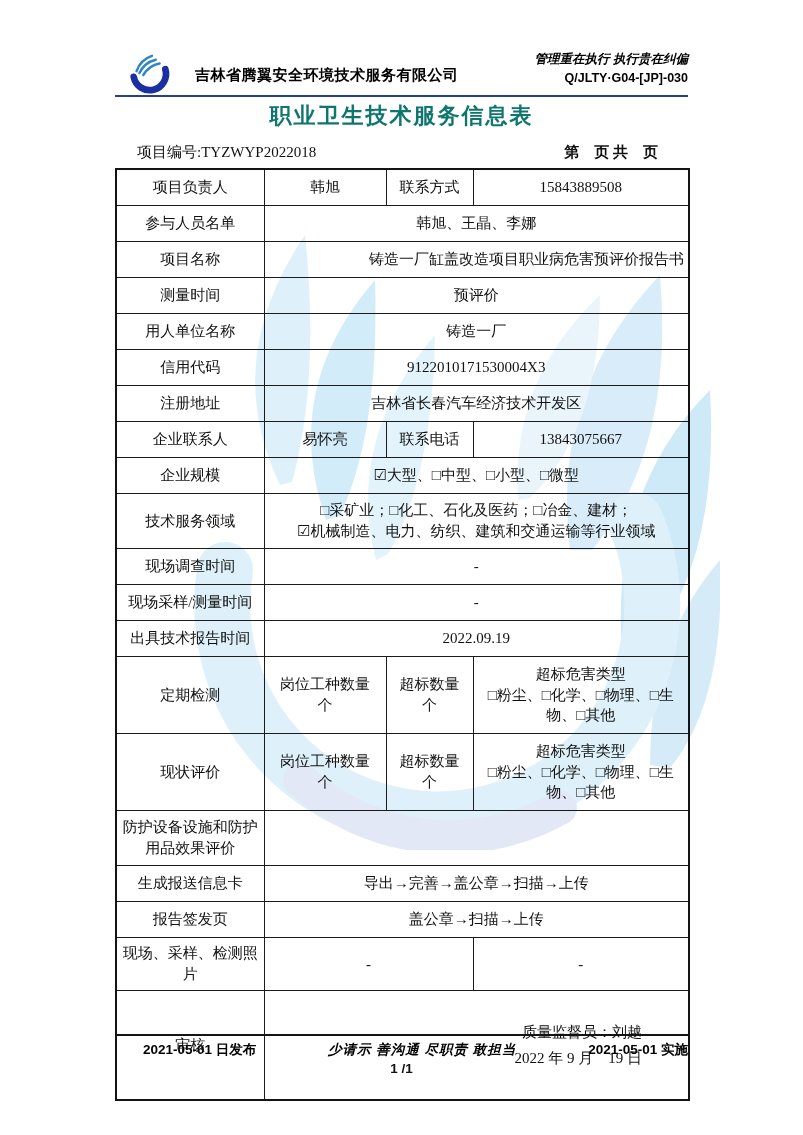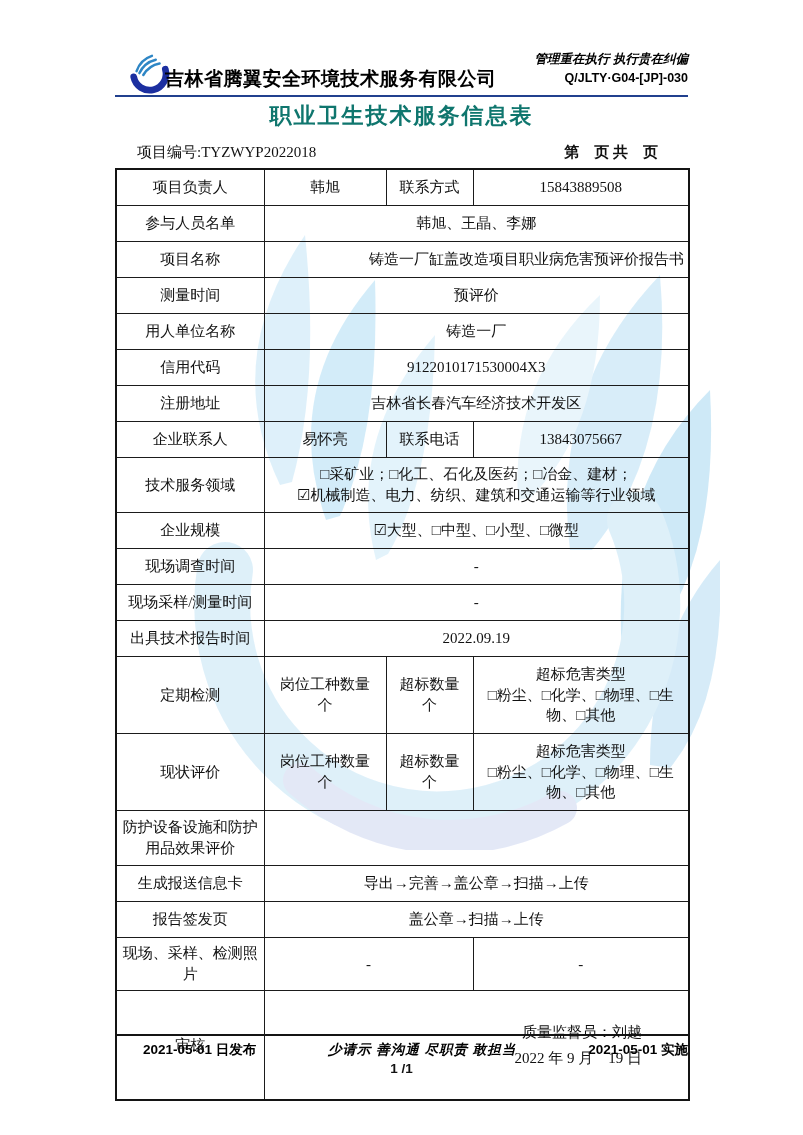--- a/index.html
+++ b/index.html
@@ -5,21 +5,21 @@
   html,body{margin:0;padding:0;}
   body{
     width:803px;height:1135px;position:relative;background:#ffffff;overflow:hidden;
     font-family:"Liberation Serif","DejaVu Serif",serif;color:#111;
   }
   .abs{position:absolute;}
   
   #watermark{position:absolute;left:130px;top:220px;width:590px;height:630px;opacity:.5;z-index:0;pointer-events:none;}
   
   #hdr-logo{left:126px;top:52px;width:48px;height:46px;}
-  #company{left:165px;top:66px;font-family:"Liberation Sans","DejaVu Sans",sans-serif;font-weight:bold;font-size:19px;letter-spacing:.5px;color:#000;}
+  #company{left:195px;top:66px;font-family:"Liberation Sans","DejaVu Sans",sans-serif;font-weight:bold;font-size:15px;letter-spacing:.5px;color:#000;}
   #hdr-right{right:115px;top:50px;text-align:right;font-family:"Liberation Sans","DejaVu Sans",sans-serif;font-weight:bold;font-size:12.5px;line-height:1.55;color:#000;}
   #hdr-right .slogan{font-style:italic;}
   #hdr-rule{left:115px;top:95px;width:573px;height:2px;background:#21408e;}
   
   #doc-title{left:0;top:101px;width:803px;text-align:center;font-family:"Liberation Sans","DejaVu Sans",sans-serif;font-weight:bold;font-size:22px;letter-spacing:2px;color:#0f766e;}
   #meta-row{left:115px;top:143px;width:573px;display:flex;justify-content:space-between;font-size:15px;}
   #meta-row .proj{padding-left:22px;}
   #meta-row .pg{padding-right:30px;font-weight:bold;}
   
   #tbl-wrap{left:115px;top:168px;width:573px;z-index:1;}
@@ -114,27 +114,27 @@
           <td style="height: 31px;">注册地址</td>
           <td colspan="3" style="height: 31px;">吉林省长春汽车经济技术开发区</td>
         </tr>
         <tr>
           <td style="height: 31px;">企业联系人</td>
           <td style="height: 31px;">易怀亮</td>
           <td style="height: 31px;">联系电话</td>
           <td style="height: 31px;">13843075667</td>
         </tr>
         <tr>
+          <td style="height: 31px;">企业规模</td>
+          <td colspan="3" style="height: 31px;">☑大型、□中型、□小型、□微型</td>
+        </tr>
+        <tr>
           <td style="height: 50px;">技术服务领域</td>
           <td colspan="3" style="height: 50px;">□采矿业；□化工、石化及医药；□冶金、建材；
 ☑机械制造、电力、纺织、建筑和交通运输等行业领域</td>
-        </tr>
-        <tr>
-          <td style="height: 31px;">企业规模</td>
-          <td colspan="3" style="height: 31px;">☑大型、□中型、□小型、□微型</td>
         </tr>
         <tr>
           <td style="height: 31px;">现场调查时间</td>
           <td colspan="3" style="height: 31px;">-</td>
         </tr>
         <tr>
           <td style="height: 31px;">现场采样/测量时间</td>
           <td colspan="3" style="height: 31px;">-</td>
         </tr>
         <tr>

